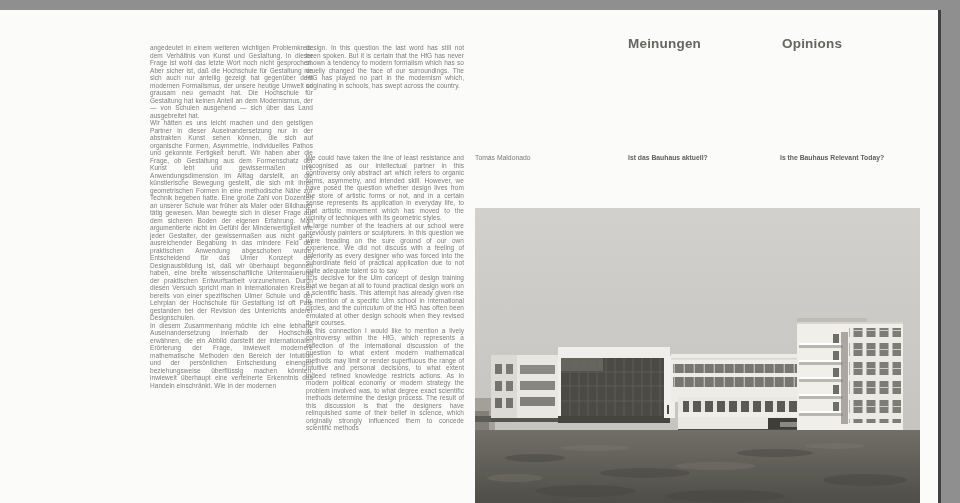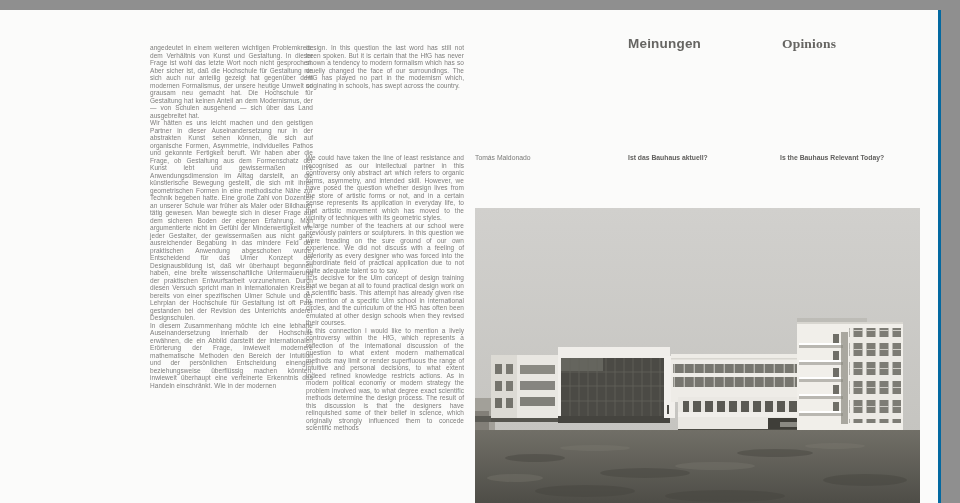--- a/index.html
+++ b/index.html
@@ -4,28 +4,28 @@
 <style>
   html,body{margin:0;padding:0;}
   body{
     width:960px;height:503px;position:relative;overflow:hidden;
     background:#8f8f8f;
     font-family:"Liberation Sans", sans-serif;
   }
   .page{
     position:absolute;left:0;top:10px;width:938px;height:493px;
     background:#fbfbfa;
-    border-right:3px solid #0369a1;
+    border-right:3px solid #404040;
   }
   .masthead{
     position:absolute;top:26px;
     font-size:13.5px;font-weight:bold;color:#666562;letter-spacing:.2px;
   }
   .masthead.de{left:628px;}
-  .masthead.en{left:782px;font-family:Liberation Serif, serif;}
+  .masthead.en{left:782px;}
   .smallhead{
     position:absolute;top:144px;font-size:6.8px;line-height:8px;color:#7a7a78;
   }
   .byline{left:475px;font-weight:normal;}
   .title-de{left:628px;font-weight:bold;color:#605f5d;}
   .title-en{left:780px;font-weight:bold;color:#605f5d;}
   .col{
     position:absolute;
     font-size:6.5px;line-height:7.5px;color:#7e7d7b;
     text-align:justify;letter-spacing:.05px;word-spacing:.2px;

